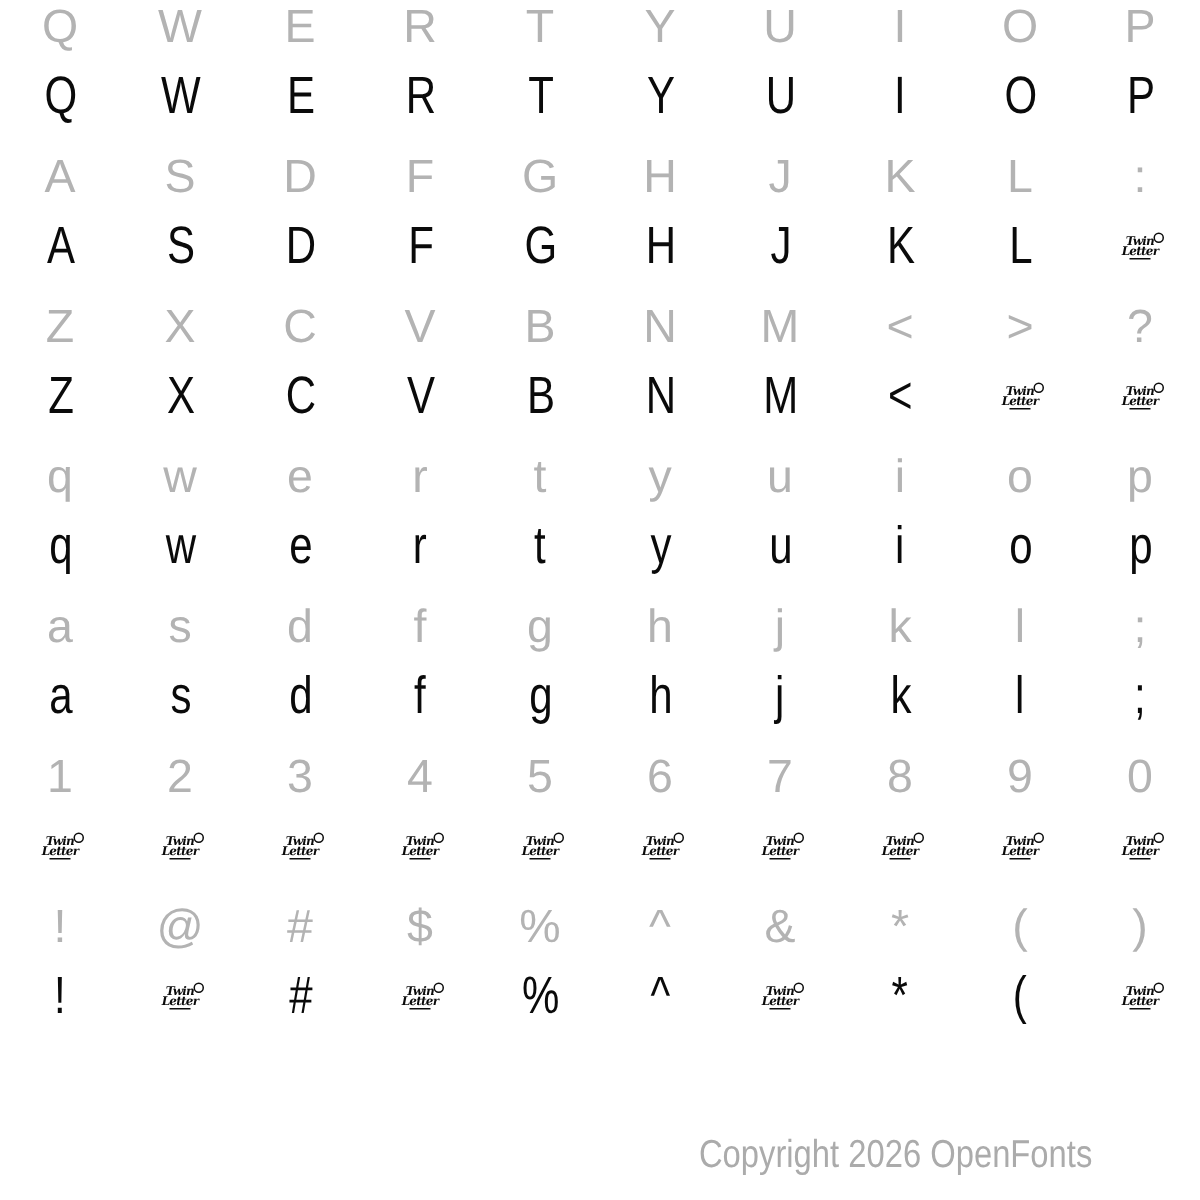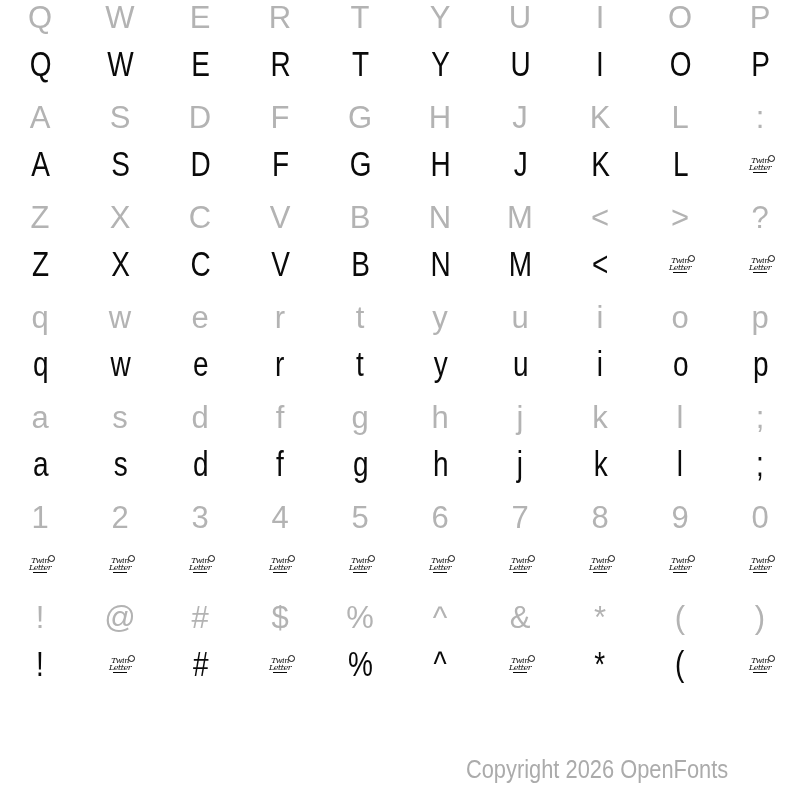--- a/index.html
+++ b/index.html
@@ -54,21 +54,21 @@
   }
 
   
   .logo-badge {
     position: relative;
     display: inline-block;
     text-align: center;
     color: #0b0b0b;
     font-family: "DejaVu Serif", serif;
     font-style: italic;
-    font-weight: normal;
+    font-weight: bold;
     font-size: 8px;
     line-height: 7px;
     letter-spacing: -0.5px;
     padding-top: 2px;
   }
   .logo-badge .l1, .logo-badge .l2 { display: block; white-space: nowrap; }
   .logo-badge .ring {
     position: absolute;
     top: 0;
     right: -4px;

